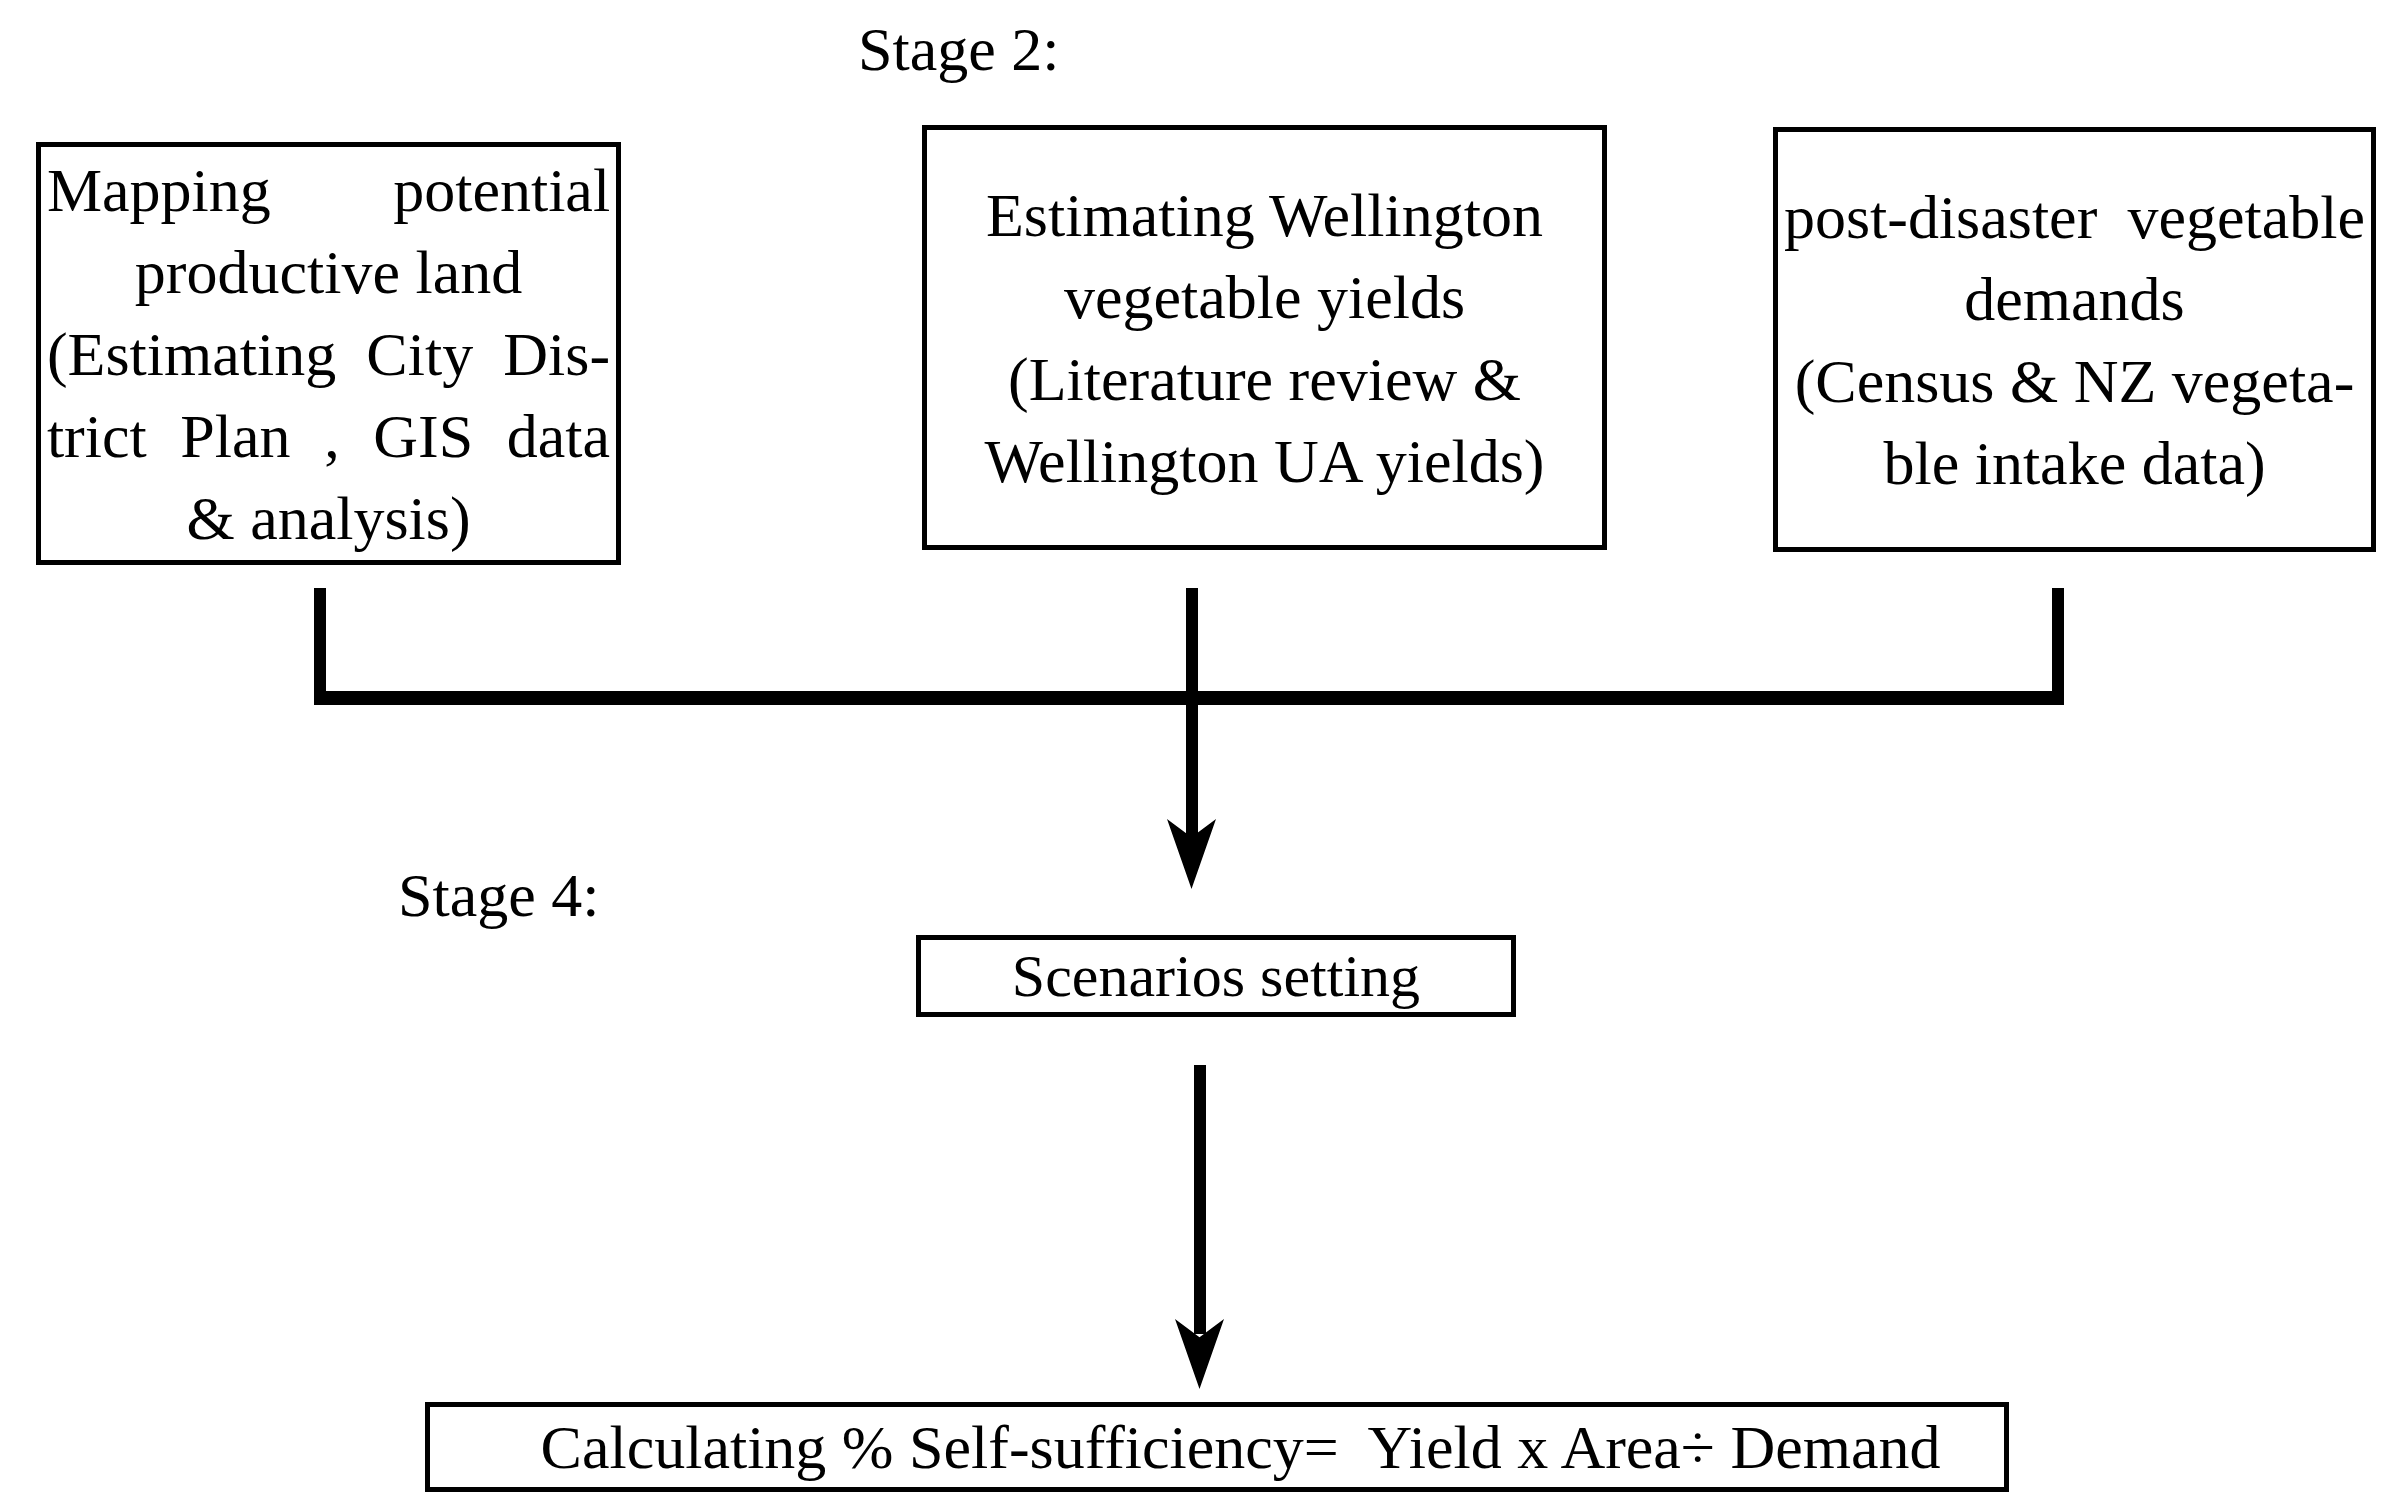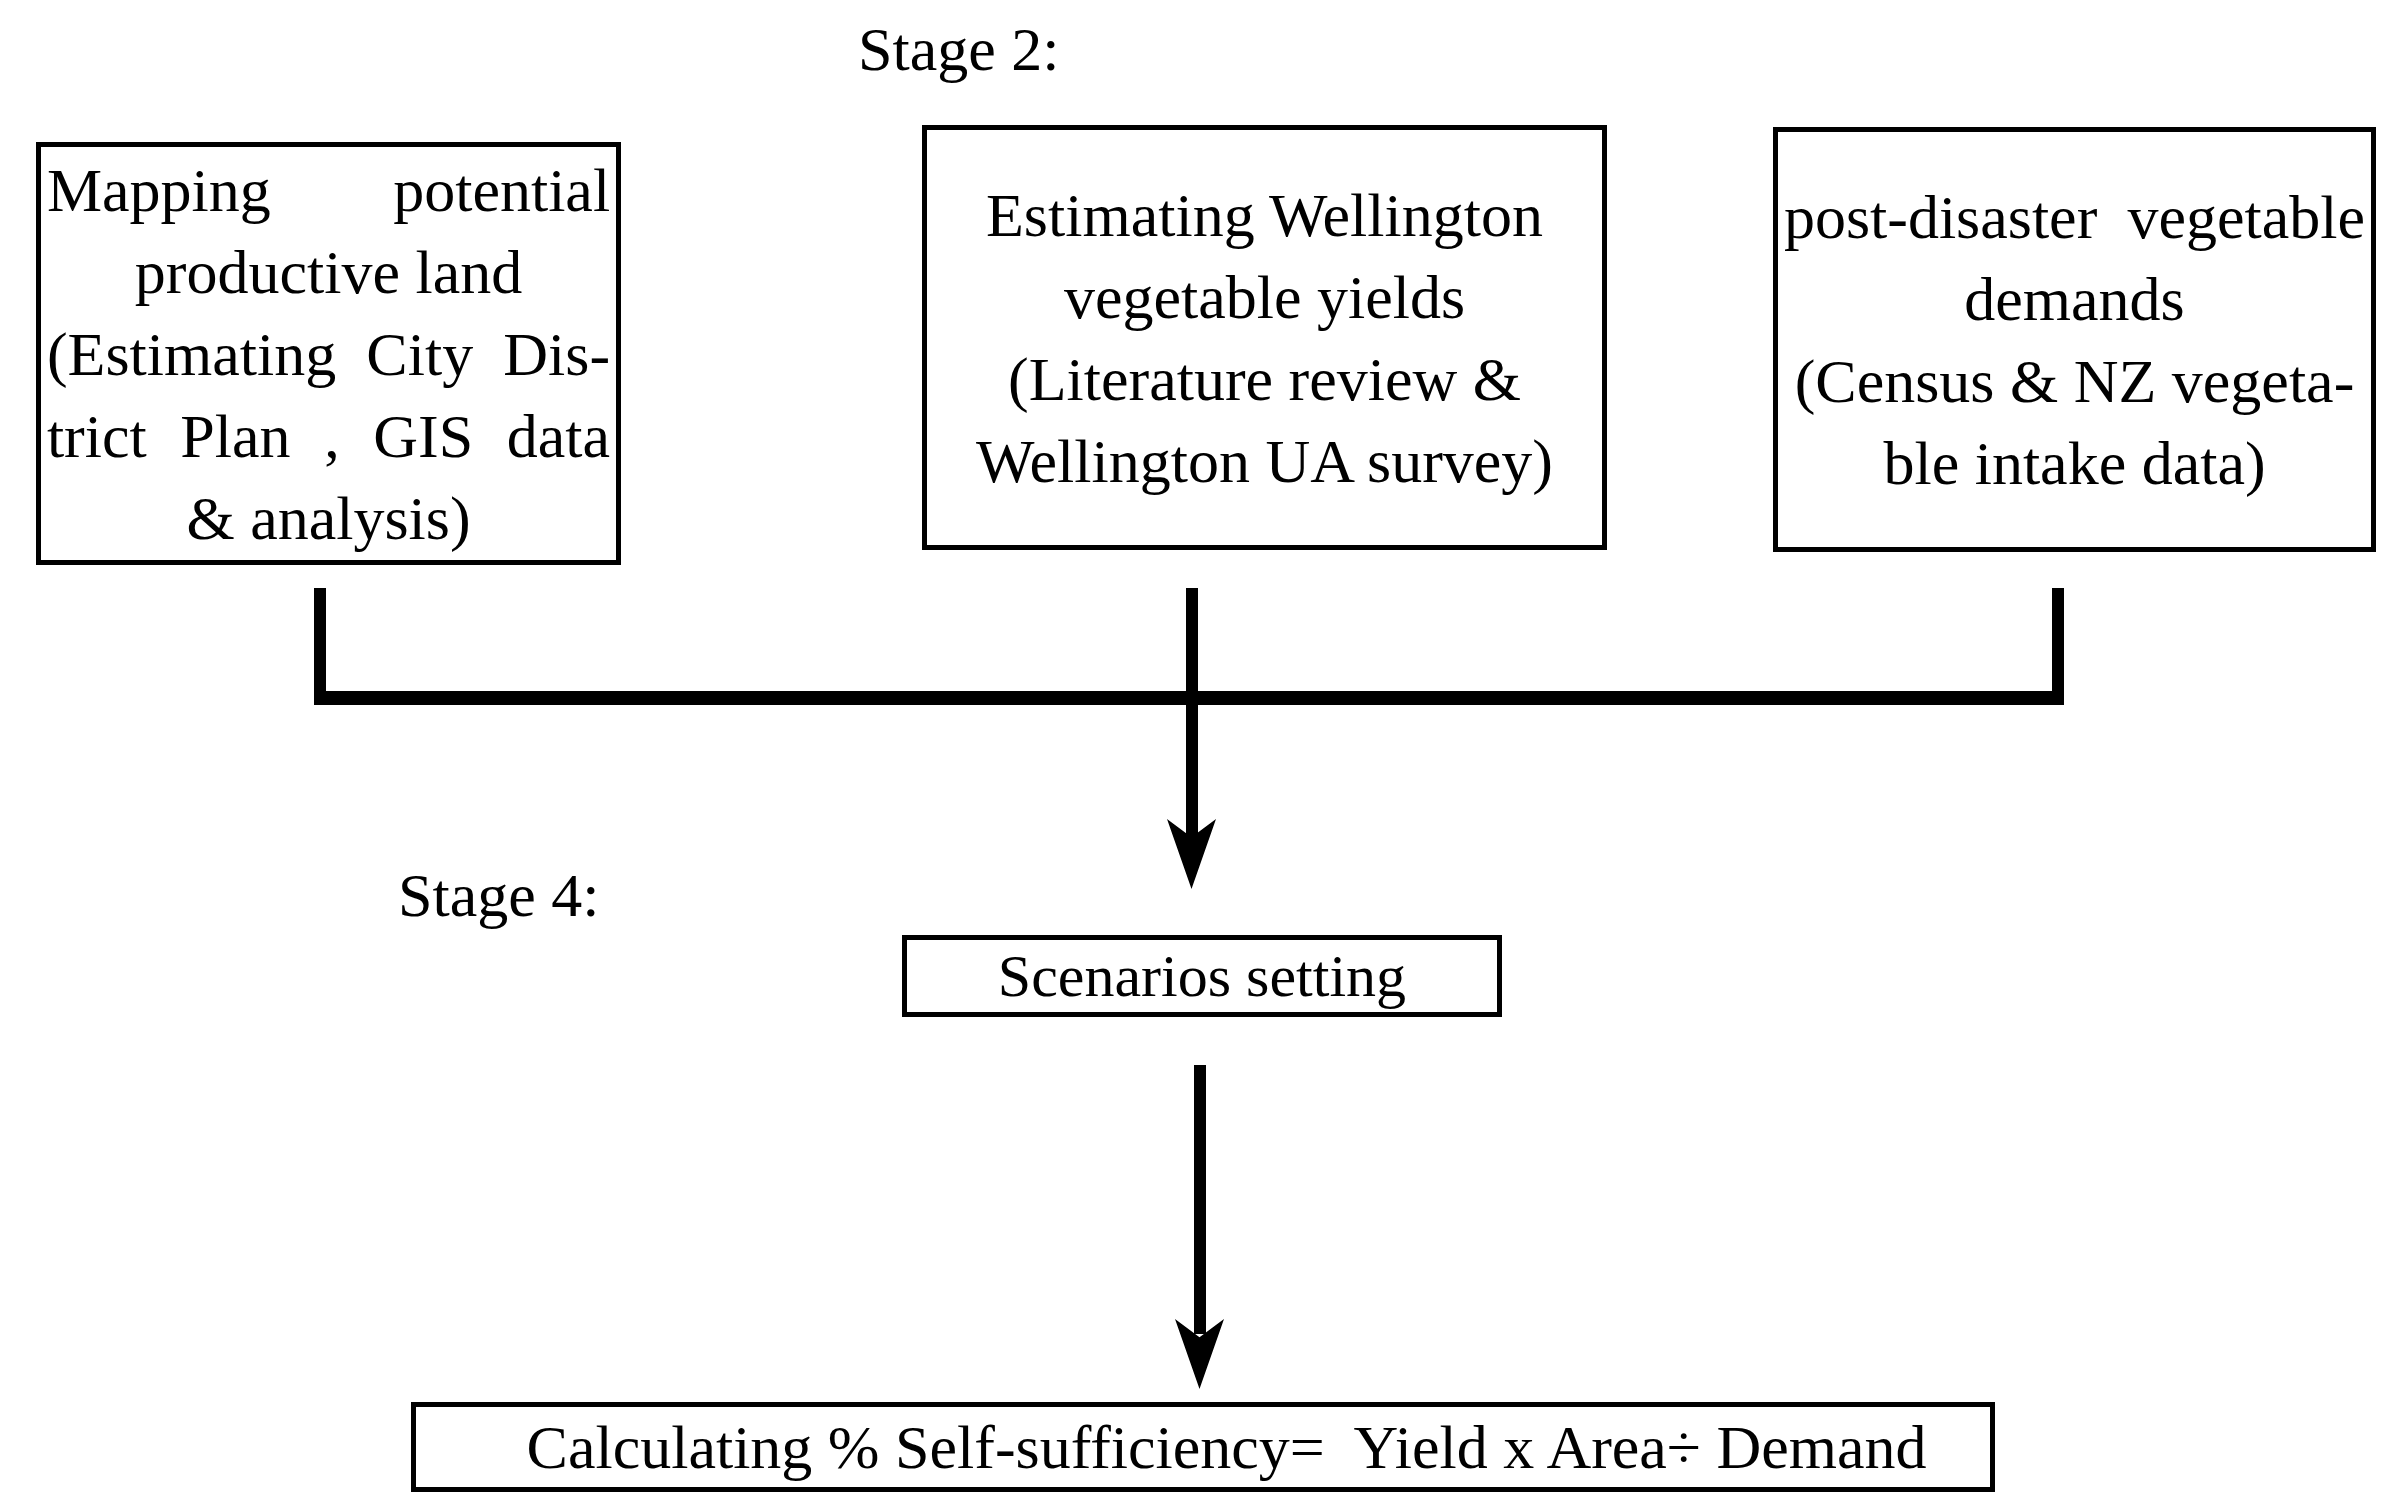--- a/index.html
+++ b/index.html
@@ -37,20 +37,21 @@
   .bline.cent { text-align: center; }
   .bline.just { text-align: justify; text-align-last: justify; }
   .small-box {
     position: absolute;
     border: 5.9px solid #000000;
     background: #ffffff;
     box-sizing: border-box;
     display: flex;
     align-items: center;
     justify-content: center;
+    margin-left: 14px;
   }
   .small-box .lbl {
     font-size: 60px;
     white-space: pre;
     text-align: center;
   }
   .final-box .lbl { font-size: 62px; }
   .line-v, .line-h {
     position: absolute;
     background: #000000;
@@ -77,21 +78,21 @@
     <div class="bline cent">productive land</div>
     <div class="bline just">(Estimating City Dis-</div>
     <div class="bline just">trict Plan , GIS data</div>
     <div class="bline cent">&amp; analysis)</div>
   </div>
 
   <div class="flow-box" style="left:874px; top:125px; width:685px; height:425px;margin-left:48px;">
     <div class="bline cent">Estimating Wellington</div>
     <div class="bline cent">vegetable yields</div>
     <div class="bline cent">(Literature review &amp;</div>
-    <div class="bline cent">Wellington UA survey)</div>
+    <div class="bline cent">Wellington UA yields)</div>
   </div>
 
   <div class="flow-box" style="left:1773px; top:127px; width:603px; height:425px;">
     <div class="bline just">post-disaster vegetable</div>
     <div class="bline cent">demands</div>
     <div class="bline cent">(Census &amp; NZ vegeta-</div>
     <div class="bline cent">ble intake data)</div>
   </div>
 
   <div class="line-v" style="left:314px; top:588px; width:11.7px; height:117px;"></div>

